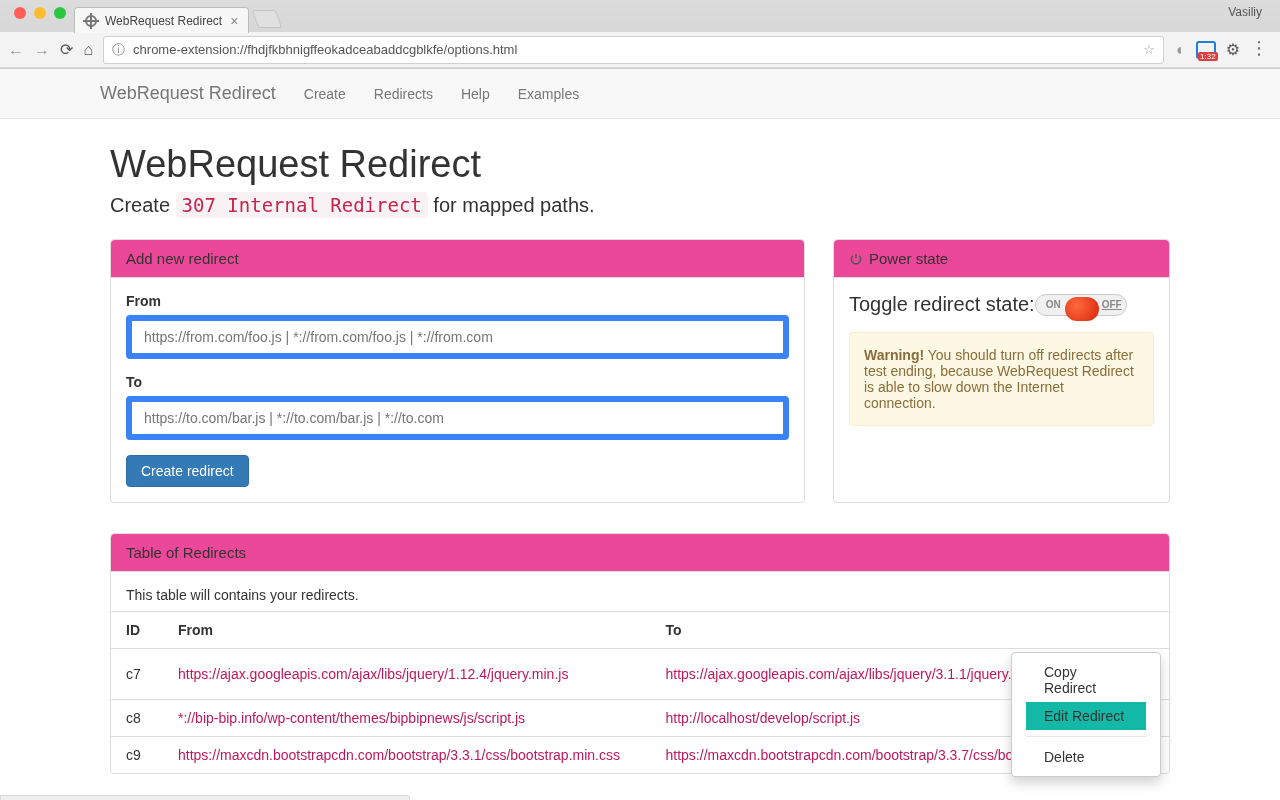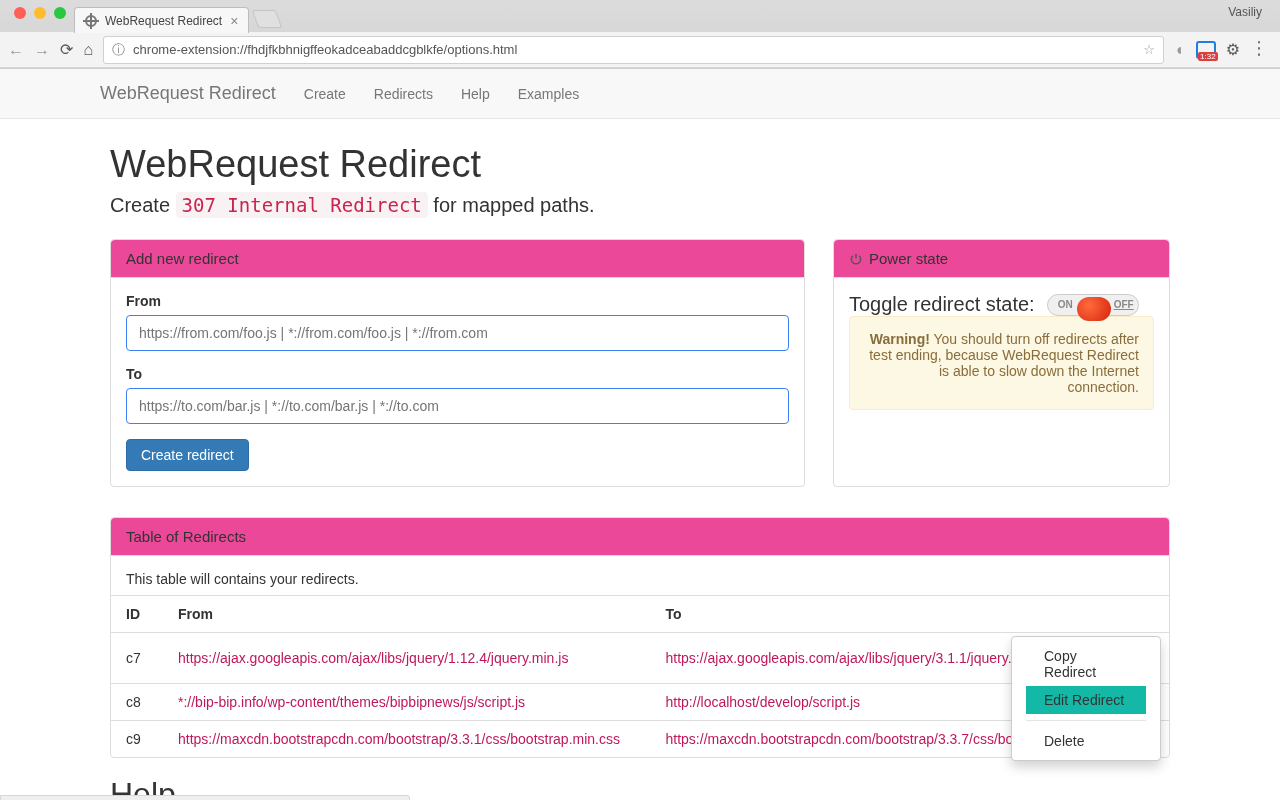--- a/index.html
+++ b/index.html
@@ -152,54 +152,54 @@
     color:#333;
     display:flex; align-items:center; gap:6px;
   }
   .panel-body { padding: 15px; }
 
   .panel.left { flex: 0 0 695px; }
   .panel.right { flex: 1; }
 
   label.fld { display:block; font-weight:700; margin-bottom:6px; color:#333; font-size:14px;}
   .form-control {
-    width:100%; height:36px;
-    border:1px solid #3b82f6; border-radius:4px;
+    width:100%; height:44px;
+    border:6px solid #3b82f6; border-radius:4px;
     padding:6px 12px; font-size:14px; color:#c2410c;
     background:#fff;
   }
   .form-group { margin-bottom: 15px; }
   .btn {
     display:inline-block; padding:7px 14px; font-size:14px;
     border-radius:4px; border:1px solid transparent; cursor:pointer;
   }
   .btn-primary { background:#337ab7; color:#fff; border-color:#2e6da4;}
 
-  .toggle-row { display:flex; align-items:center; gap:12px; margin-bottom:0;}
+  .toggle-row { display:flex; align-items:center; margin-bottom:16px;}
   .toggle-label { font-size:20px; color:#333;}
   .toggle {
     display:flex; align-items:center;
     width:92px; height:22px;
     border:1px solid #ccc; border-radius:15px;
     background:#f0f0f0;
     position:relative;
     font-size:10px; font-weight:700; color:#888;
   }
   .toggle .on { position:absolute; left:10px;}
   .toggle .off { position:absolute; right:4px;text-decoration:underline;}
   .toggle .knob {
     position:absolute; left:29px;
     width:34px; height:24px; border-radius:12px;
     background: radial-gradient(circle at 35% 35%, #ff6a3c, #d6240c);
     top:2px;
   }
 
   .alert-warning {
     background:#fcf8e3; border:1px solid #faebcc; color:#8a6d3b;
-    padding:14px; border-radius:4px; font-size:14px;text-align:right;
+    padding:14px; border-radius:4px; font-size:14px;
   }
   .alert-warning strong { color:#8a6d3b; }
 
   .panel.table-panel { margin-top: 30px; }
   .table-desc { color:#333; font-size:14px;}
   table.redirects {
     width:100%; border-collapse: collapse; margin-top: 8px;
   }
   table.redirects th, table.redirects td {
     text-align:left; padding:10px 15px; border-top:1px solid #ddd;

